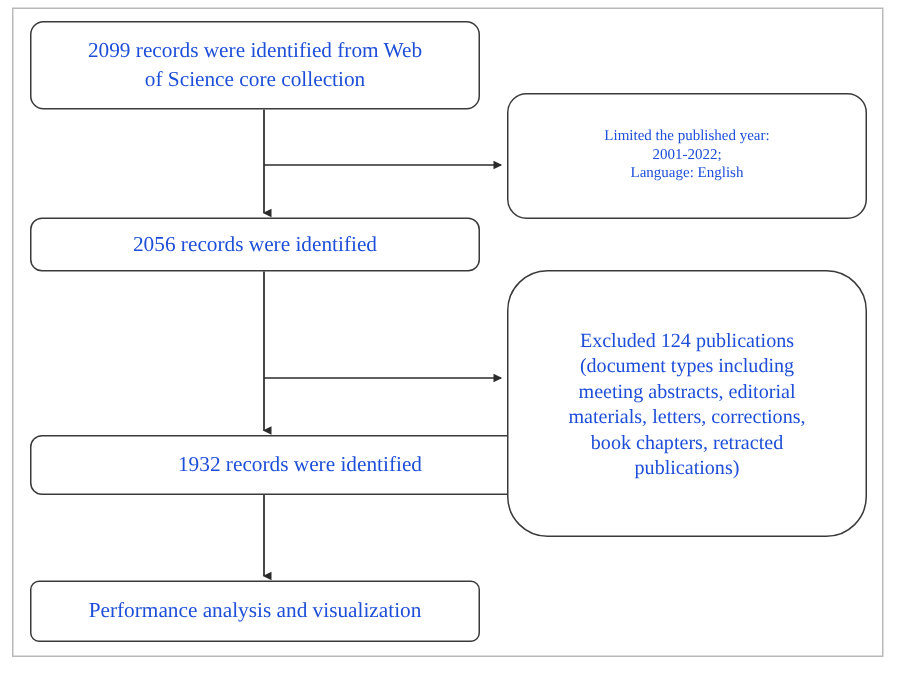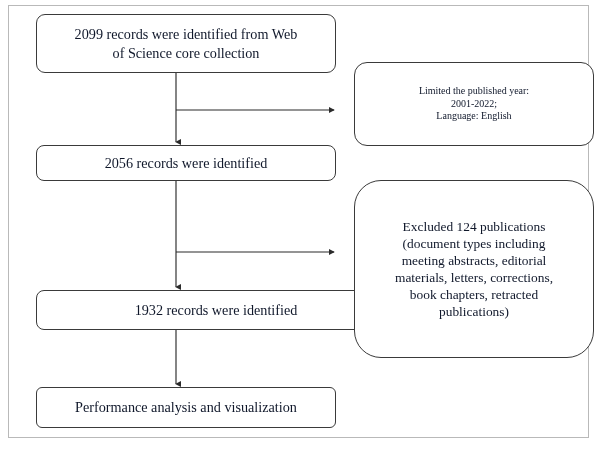--- a/index.html
+++ b/index.html
@@ -45,22 +45,21 @@
   .node {
     position: absolute;
     box-sizing: border-box;
     border: 1.2px solid #3a3a3a;
     background: #ffffff;
     display: flex;
     align-items: center;
     justify-content: center;
     text-align: center;
     line-height: 1.28;
-    color: #0f172a;
-    margin-left: 16px;
+    color: #1d4ed8;
   }
   .node .node-text {
     display: block;
     width: 100%;
     padding: 0 8px;
     box-sizing: border-box;
     white-space: pre-line;
   }
 
   

